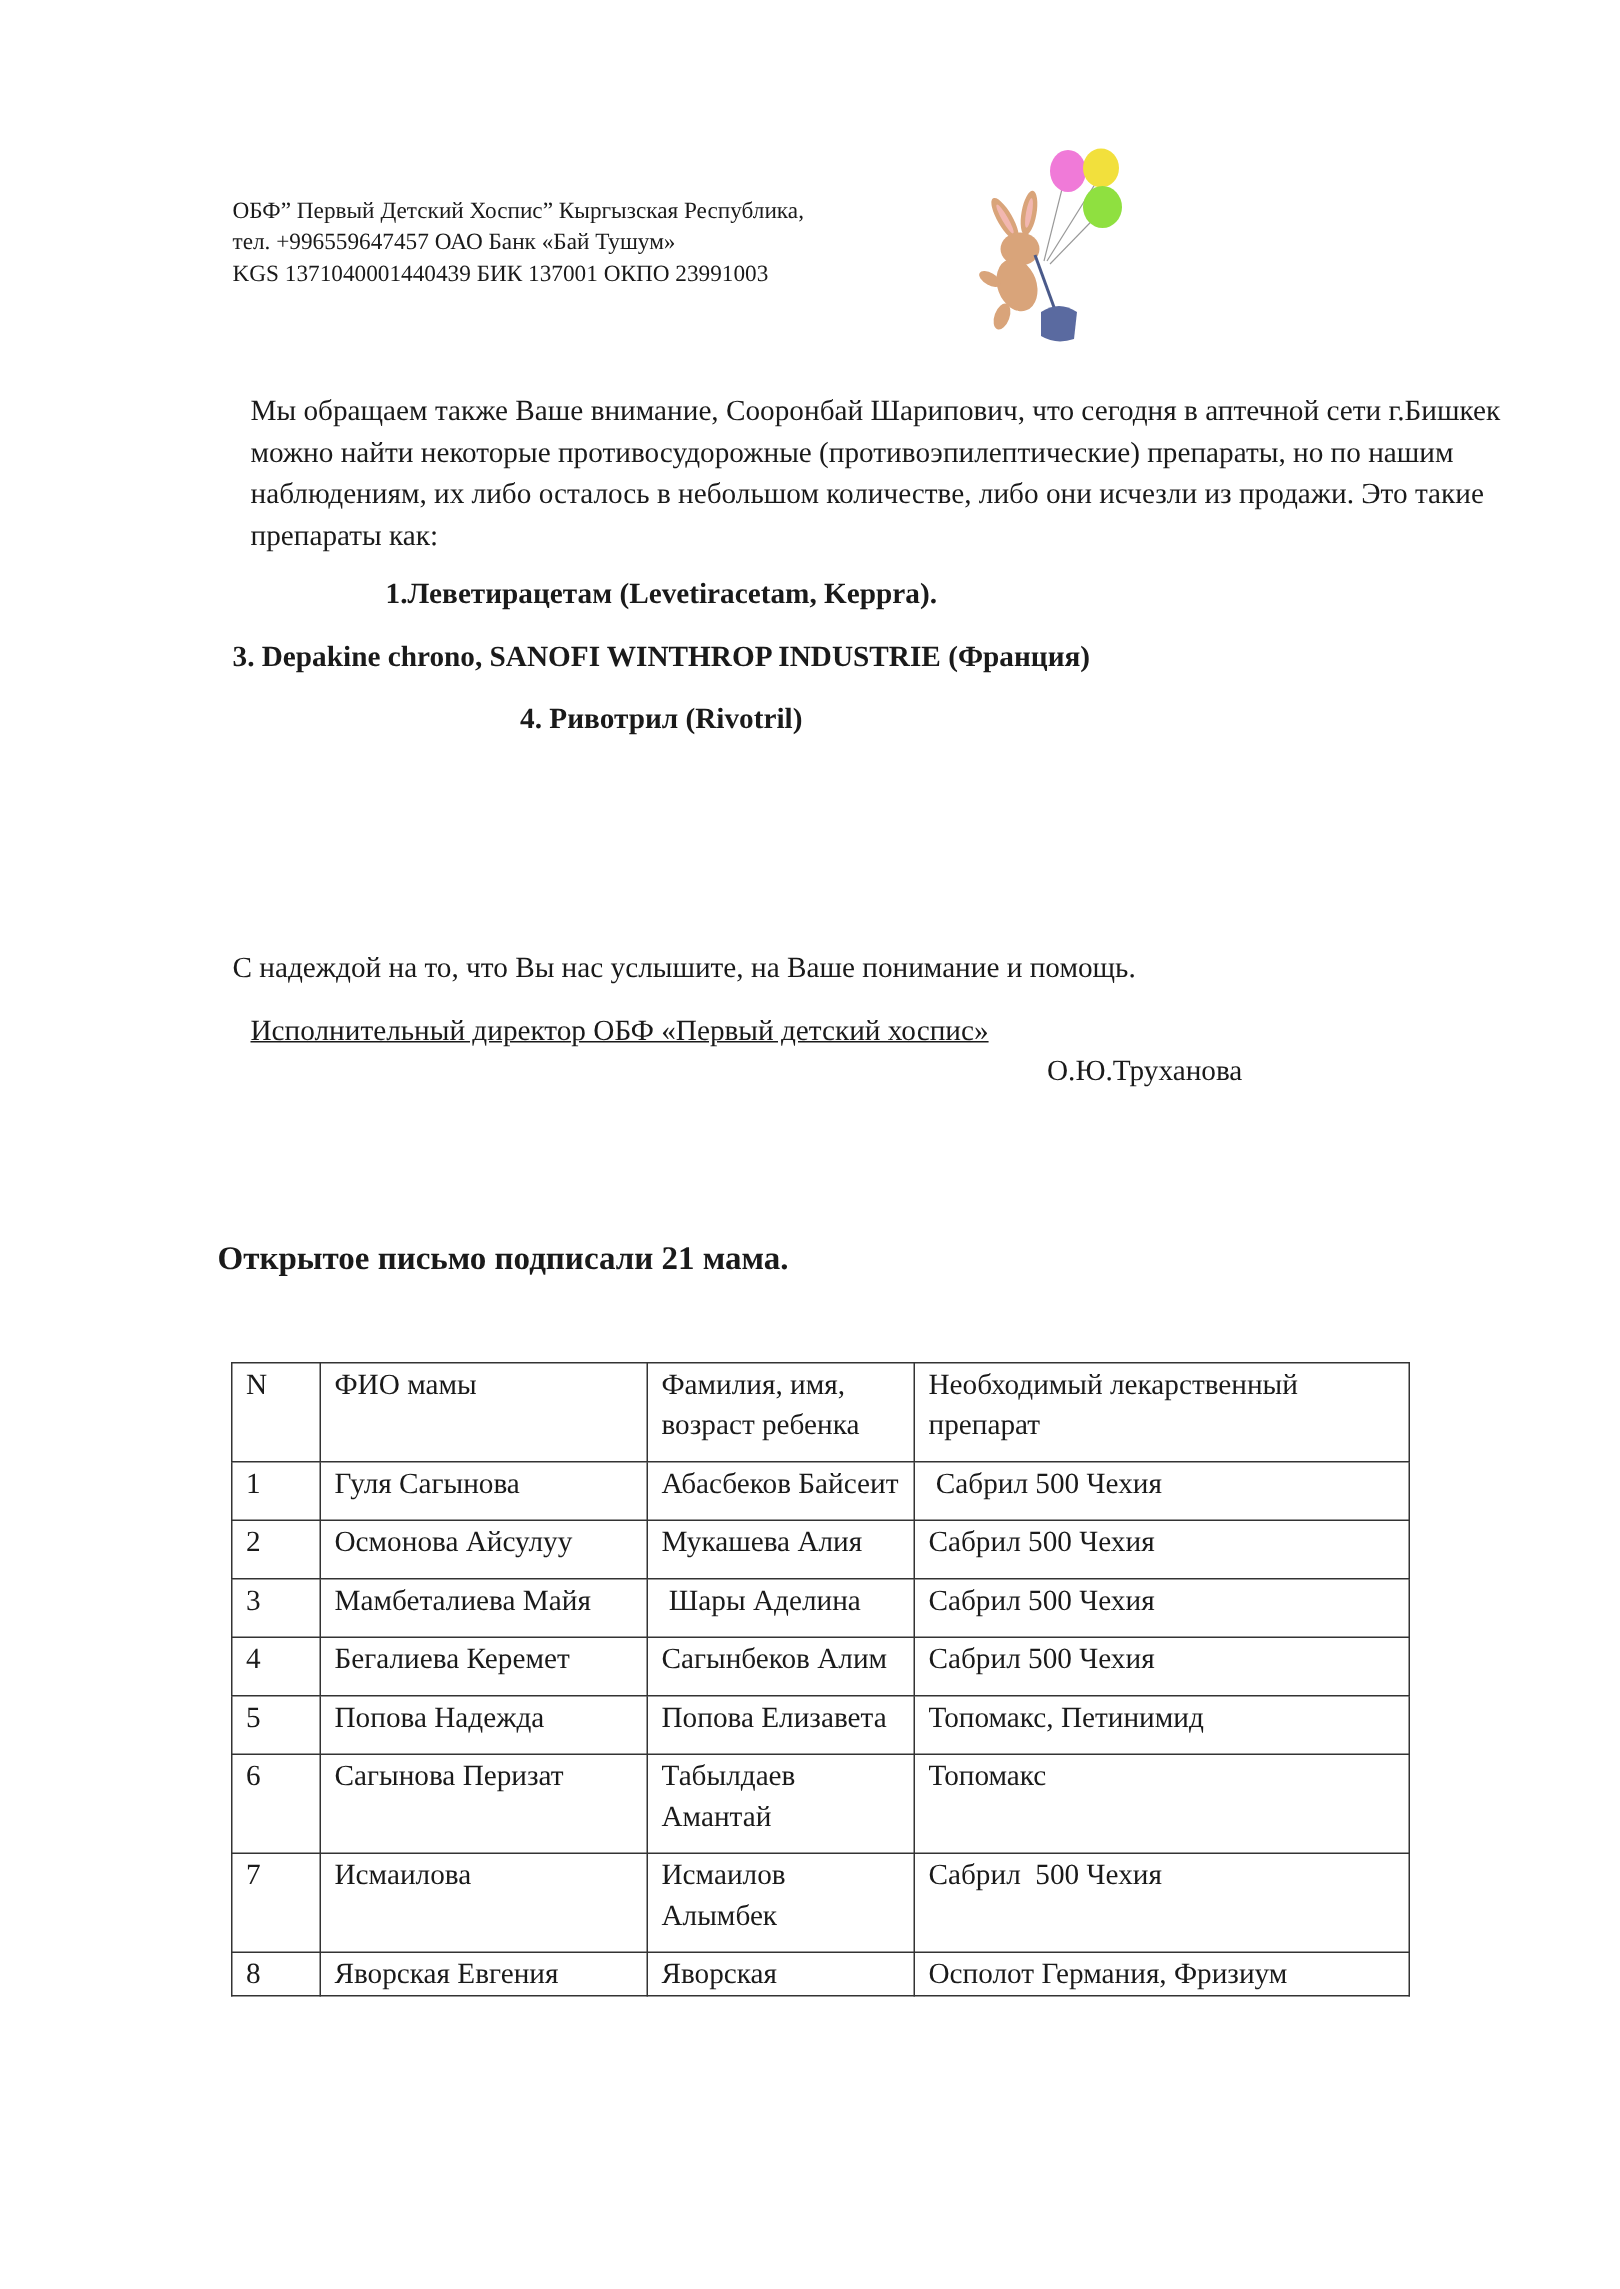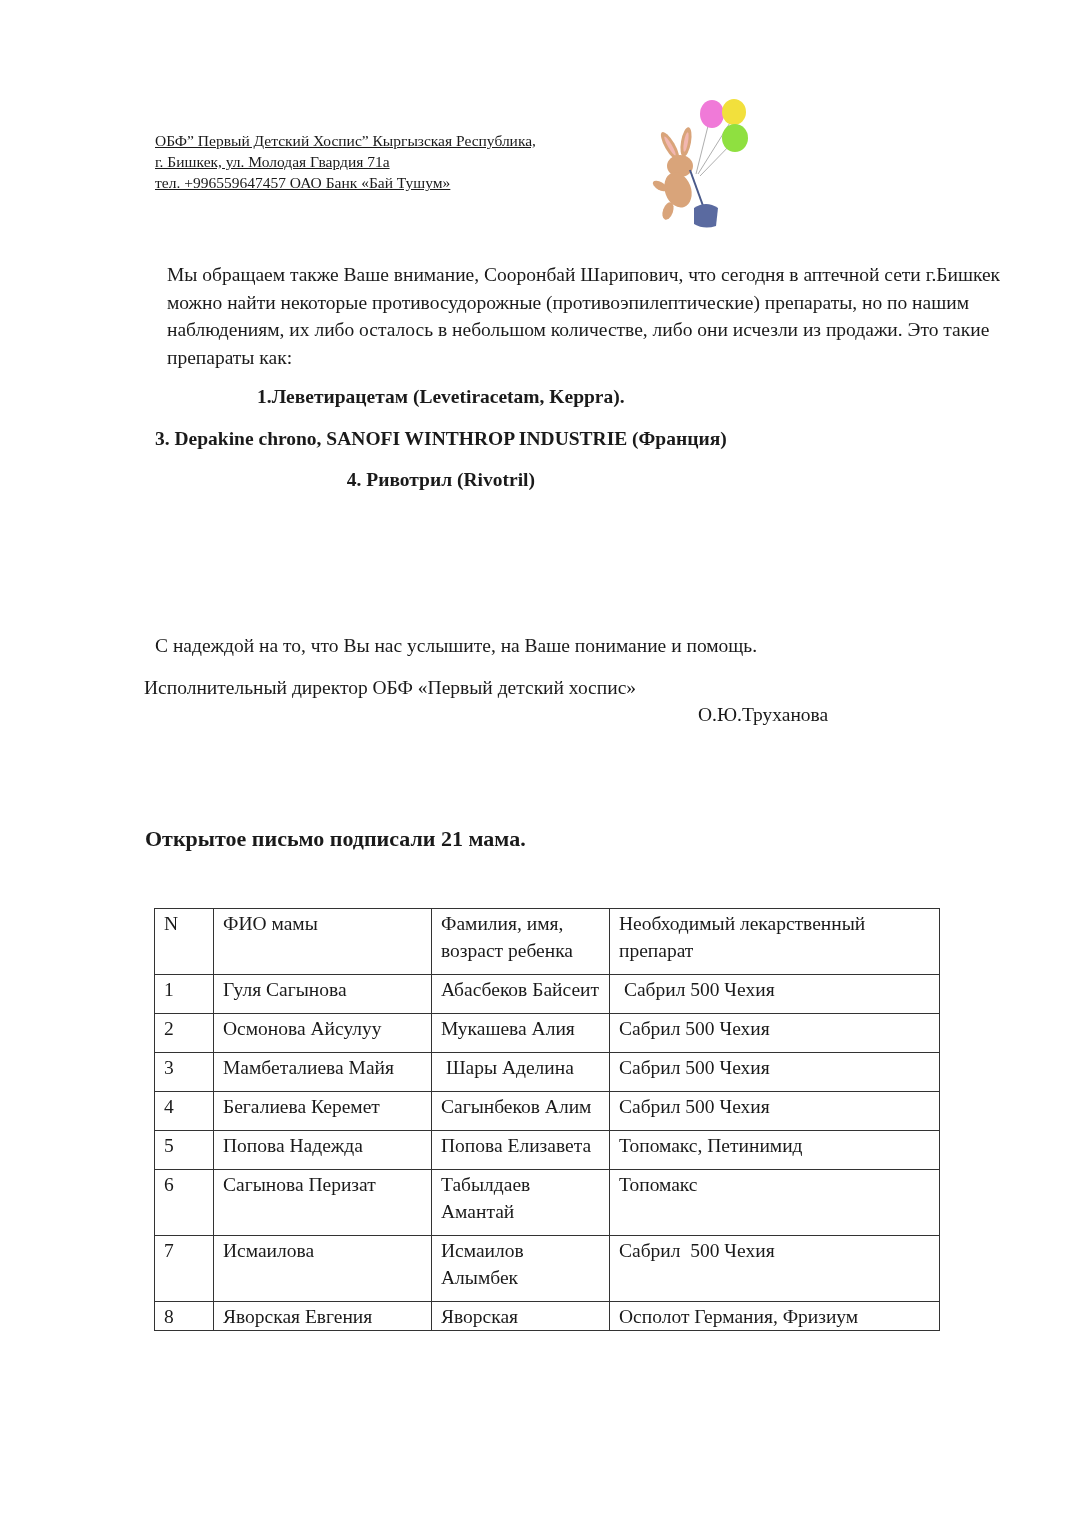--- a/index.html
+++ b/index.html
@@ -2,53 +2,53 @@
 <html><head>
 <meta charset="utf-8">
 <style>
   html, body { margin: 0; padding: 0; background: #ffffff; }
   body {
     width: 1080px; height: 1526px; position: relative; overflow: hidden;
     font-family: "Liberation Serif", "DejaVu Serif", serif; color: #1a1a1a;
   }
   .header {
     position: absolute; left: 155px; top: 130px;
-    font-size: 15.5px; line-height: 21px; text-decoration: underline;
+    font-size: 15.5px; line-height: 21px;
   }
   .header div { white-space: nowrap; }
   .logo { position: absolute; left: 648px; top: 96px; width: 110px; height: 134px; }
   .body-para {
     position: absolute; left: 155px; top: 261px; width: 860px;
     font-size: 19.5px; line-height: 27.5px; margin-left: 12px;
   }
   .drug-list { position: absolute; left: 155px; top: 383px; font-size: 19.5px; font-weight: bold; }
   .drug-list div { height: 41.5px; line-height: 27px; white-space: nowrap; text-align: center; }
   .closing1 { position: absolute; left: 155px; top: 632px; font-size: 19.5px; line-height: 27px; white-space: nowrap; }
-  .closing2 { position: absolute; left: 144px; top: 674px; font-size: 19.5px; line-height: 27px; white-space: nowrap; }
+  .closing2 { position: absolute; left: 167px; top: 674px; font-size: 19.5px; line-height: 27px; white-space: nowrap; text-decoration: underline; }
   .signature { position: absolute; left: 698px; top: 701px; font-size: 19.5px; line-height: 27px; white-space: nowrap; }
   .signed-note { position: absolute; left: 145px; top: 825px; font-size: 22px; font-weight: bold; line-height: 27px; white-space: nowrap; }
   table.signers {
     position: absolute; left: 154px; top: 908px;
     border-collapse: collapse; font-size: 19.5px; line-height: 27px;
     width: 785px; table-layout: fixed;
   }
   table.signers th, table.signers td {
     border: 1.5px solid #333; text-align: left; vertical-align: top;
     font-weight: normal; padding: 1px 9px 10px 9px;
   }
   col.c0 { width: 59px; } col.c1 { width: 218px; } col.c2 { width: 178px; } col.c3 { width: 330px; }
   tr.last td { padding-bottom: 0; height: 24px; overflow: hidden; }
 </style>
 </head>
 <body>
 
 <div class="header">
   <div>ОБФ” Первый Детский Хоспис” Кыргызская Республика,</div>
-  <div>г. Бишкек, ул. Молодая Гвардия 71а</div>
   <div>тел. +996559647457 ОАО Банк «Бай Тушум»</div>
+  <div>KGS 1371040001440439 БИК 137001 ОКПО 23991003</div>
 </div>
 
 <svg class="logo" viewBox="0 0 110 134">
   <line x1="62" y1="22" x2="48" y2="78" stroke="#999" stroke-width="0.8"></line>
   <line x1="85" y1="22" x2="50" y2="78" stroke="#999" stroke-width="0.8"></line>
   <line x1="86" y1="45" x2="52" y2="80" stroke="#999" stroke-width="0.8"></line>
   <ellipse cx="64" cy="18" rx="12" ry="14" fill="#f07ad8"></ellipse>
   <ellipse cx="86" cy="16" rx="12" ry="13" fill="#f2e03c"></ellipse>
   <ellipse cx="87" cy="42" rx="13" ry="14" fill="#8fe040"></ellipse>
   <ellipse cx="22" cy="50" rx="5" ry="16" fill="#d9a47a" transform="rotate(-30 22 50)"></ellipse>

